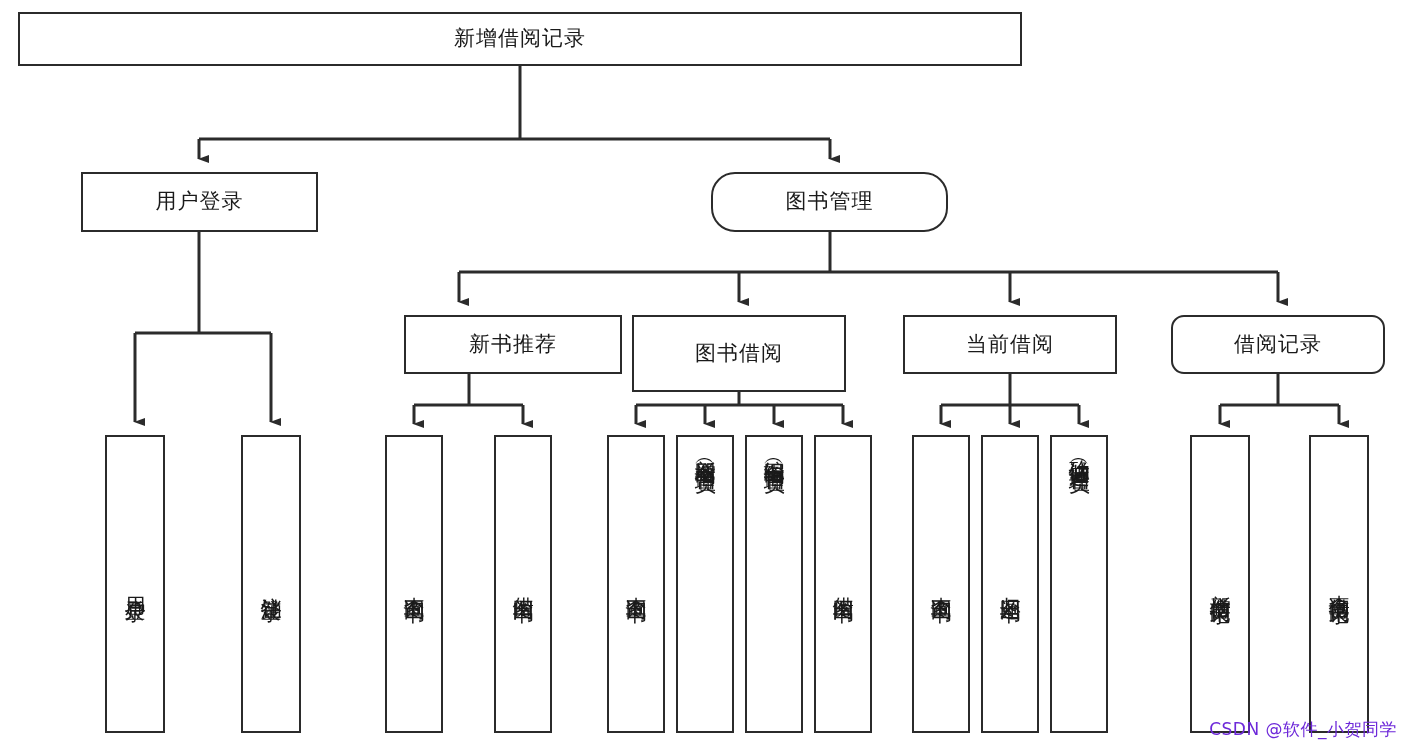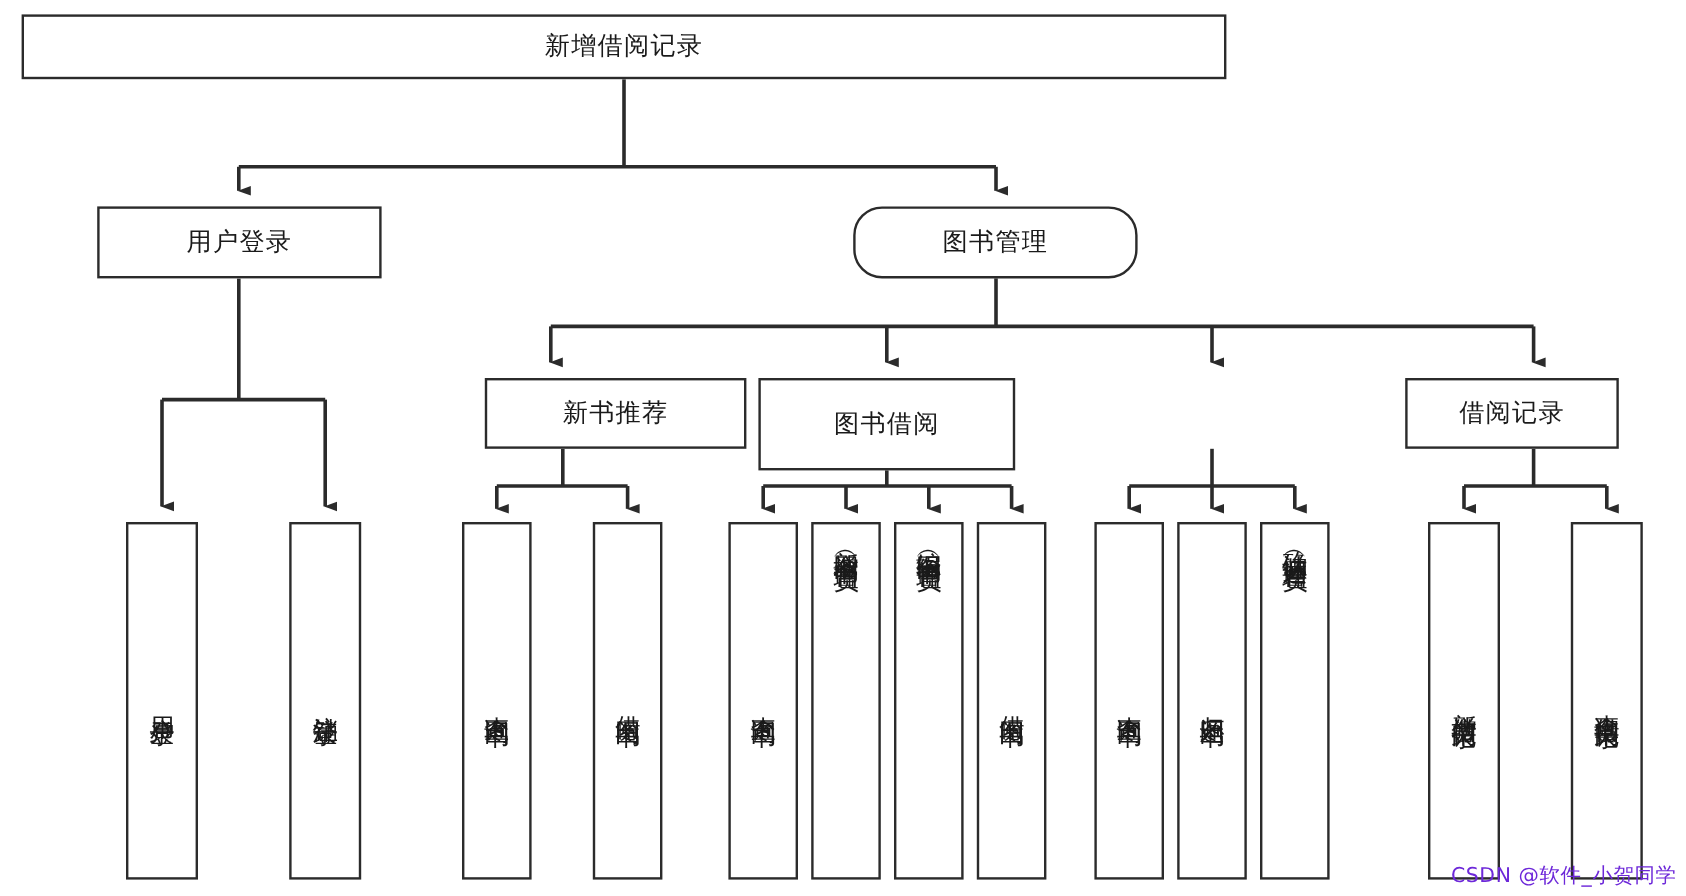--- a/index.html
+++ b/index.html
@@ -133,21 +133,24 @@
   <div class="node horiz" style="left:711px; top:172px; width:237px; height:60px;border-radius:24px;">
     <span>图书管理</span>
   </div>
 
   <div class="node horiz" style="left:360px; top:315px; width:218px; height:59px;margin-left:44px;">
     <span>新书推荐</span>
   </div>
   <div class="node horiz" style="left:632px; top:315px; width:214px; height:77px;">
     <span>图书借阅</span>
   </div>
-  <div class="node horiz" style="left:1171px; top:315px; width:178px; height:59px;">
+  <div class="node horiz" style="left:903px; top:315px; width:214px; height:59px;">
+    <span>当前借阅</span>
+  </div>
+  <div class="node horiz" style="left:1171px; top:315px; width:214px; height:59px;border-radius:13px;">
     <span>借阅记录</span>
   </div>
 
   <div class="node vert" style="left:105px; top:435px; width:60px; height:298px;">
     <span>用户登录</span>
   </div>
   <div class="node vert" style="left:241px; top:435px; width:60px; height:298px;">
     <span>注销登录</span>
   </div>
 

